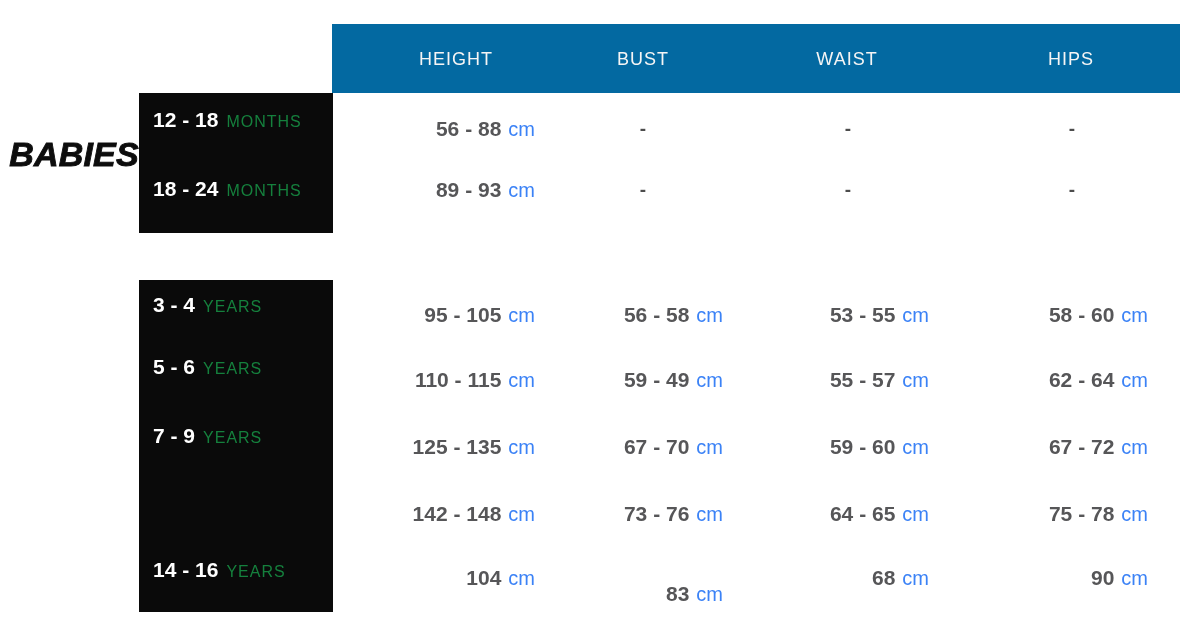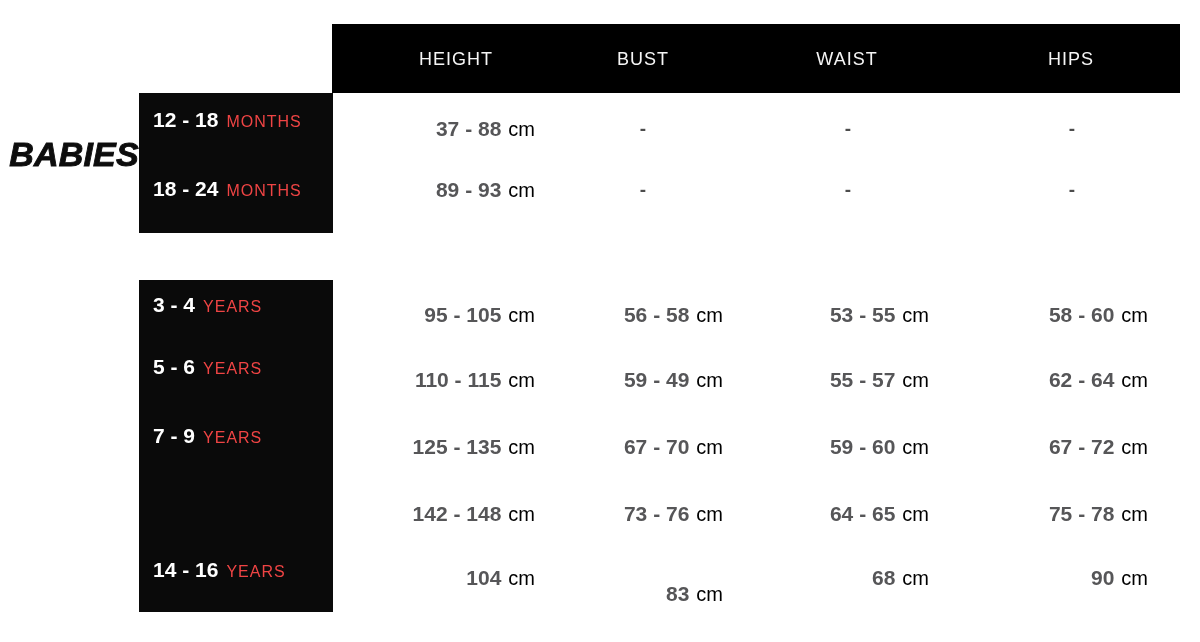--- a/index.html
+++ b/index.html
@@ -6,21 +6,21 @@
   #stage{
     position:relative;
     width:1200px;height:642px;
     background:#ffffff;
     font-family:"Liberation Sans", sans-serif;
     overflow:hidden;
   }
   .header-bar{
     position:absolute;
     left:332px;top:24px;width:848px;height:69px;
-    background:#000000;
+    background:#0369a1;
   }
   .col-header{
     position:absolute;top:50%;
     transform:translate(-50%,-50%);
     color:#f5f5f5;
     font-size:18px;
     font-weight:400;
     letter-spacing:1px;
     white-space:nowrap;
   }
@@ -53,37 +53,37 @@
   }
   .row-label .range{
     font-weight:700;
     font-size:21px;
     color:#ffffff;
   }
   .row-label .age-unit{
     font-weight:400;
     font-size:16px;
     letter-spacing:1px;
-    color:#ef4444;
+    color:#15803d;
     margin-left:8px;
   }
   .cell{
     position:absolute;
     transform:translateY(-50%);
     white-space:nowrap;
   }
   .cell .val{
     font-weight:700;
     font-size:21px;
     color:#565658;
   }
   .cell .cm{
     font-weight:400;
     font-size:20px;
-    color:#000000;
+    color:#3b82f6;
     margin-left:7px;
   }
   .cell-dash{
     position:absolute;
     transform:translate(-50%,-50%);
     font-weight:700;
     font-size:19px;
     color:#4c4c4c;
   }
 </style>
@@ -100,21 +100,21 @@
   </div>
 
   <div id="babies-box" class="label-box"></div>
   <div id="children-box" class="label-box"></div>
 
   <div class="group-label" style="left:74px;top:154px">
     <span>BABIES</span>
   </div>
 
 <div class="row-label" style="top: 120px;"><span class="range">12 - 18</span><span class="age-unit">MONTHS</span></div>
-    <div class="cell" style="right: 665px; top: 129px;"><span class="val">37 - 88</span><span class="cm">cm</span></div>
+    <div class="cell" style="right: 665px; top: 129px;"><span class="val">56 - 88</span><span class="cm">cm</span></div>
     <div class="cell-dash" style="left: 643px; top: 129px;">-</div>
     <div class="cell-dash" style="left: 848px; top: 129px;">-</div>
     <div class="cell-dash" style="left: 1072px; top: 129px;">-</div>
     <div class="row-label" style="top: 189px;"><span class="range">18 - 24</span><span class="age-unit">MONTHS</span></div>
     <div class="cell" style="right: 665px; top: 190px;"><span class="val">89 - 93</span><span class="cm">cm</span></div>
     <div class="cell-dash" style="left: 643px; top: 190px;">-</div>
     <div class="cell-dash" style="left: 848px; top: 190px;">-</div>
     <div class="cell-dash" style="left: 1072px; top: 190px;">-</div>
     <div class="row-label" style="top: 305px;"><span class="range">3 - 4</span><span class="age-unit">YEARS</span></div>
     <div class="cell" style="right: 665px; top: 315px;"><span class="val">95 - 105</span><span class="cm">cm</span></div>

